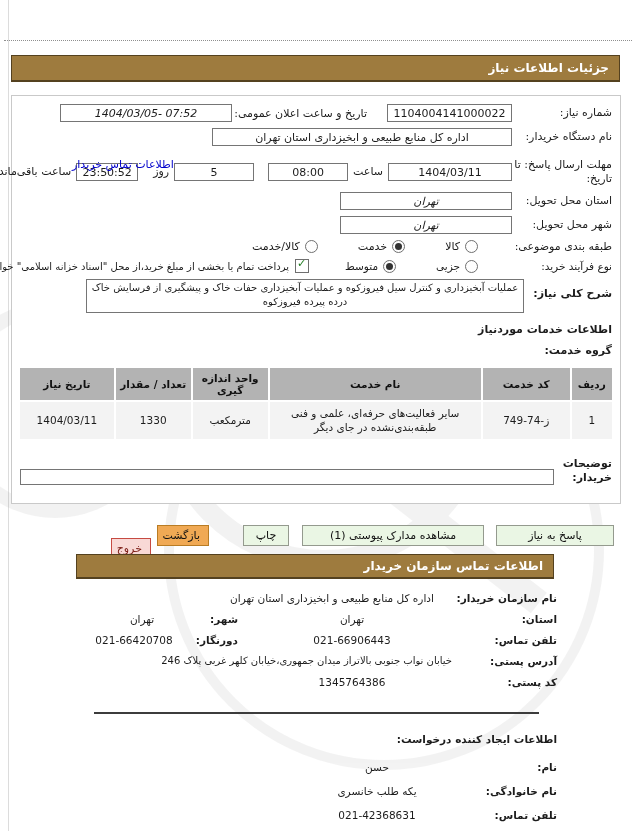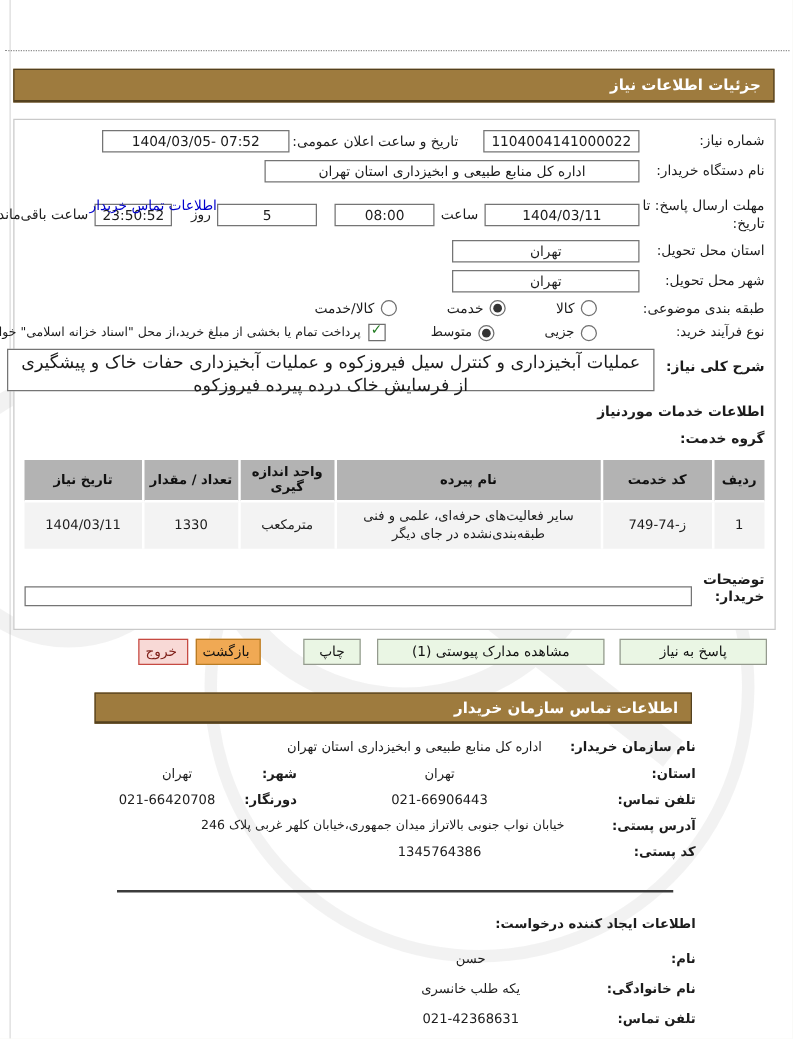--- a/index.html
+++ b/index.html
@@ -26,25 +26,25 @@
   .panel{position:absolute;top:95px;right:13px;left:11px;height:409px;border:1px solid #c9c9c9;
          background:#fff;padding:8px 8px 0 8px;box-sizing:border-box;}
 
   .row{display:flex;align-items:center;margin-bottom:6px;}
   .lbl{width:100px;flex:none;line-height:1.25;}
   .lblb{flex:none;font-weight:bold;line-height:1.25;}
   .inline-lbl{margin:0 5px;flex:none;}
   .field{border:1px solid #757575;background:#fff;height:18px;line-height:18px;padding:0 3px;
          box-sizing:border-box;text-align:center;flex:none;overflow:visible;white-space:nowrap;}
   .ltr{direction:ltr;}
-  .w125{width:125px;} .w150{width:150px;} .w300{width:300px;text-align:right;}
+  .w125{width:125px;} .w150{width:172px;font-style:italic;} .w300{width:300px;text-align:right;}
   .w120{width:124px;} .w78{width:80px;} .w76{width:80px;} .w60{width:62px;}
   .mr12{margin-right:14px;} .mr8{margin-right:10px;}
   .lbl2{width:135px;flex:none;margin-right:20px;}
-  .area{width:518px;height:34px;line-height:1.35;white-space:normal;text-align:center;font-size:14px;padding:1px 4px;}
+  .area{width:438px;height:34px;line-height:1.35;white-space:normal;text-align:center;font-size:10px;padding:1px 4px;}
   .grp-field{width:438px;}
   .creator-row{position:relative;}
   .contact-link{position:absolute;left:52px;top:6px;color:#0000cc;cursor:pointer;white-space:nowrap;}
 
   .radio{width:11px;height:11px;border:1px solid #6f6f6f;border-radius:50%;background:#fefefe;
          display:inline-block;position:relative;flex:none;}
   .radio.sel::after{content:"";position:absolute;inset:2px;border-radius:50%;background:#333;}
   .rgroup{display:flex;align-items:center;flex:none;}
   .rlabel{margin-right:5px;}
   .g1{margin-right:34px;} .g2{margin-right:40px;}
@@ -67,21 +67,21 @@
   .notes-lbl{width:58px;flex:none;font-weight:bold;line-height:1.25;}
   .notes-field{flex:1;height:14px;border:1px solid #757575;background:#fff;margin-top:2px;}
 
   .buttons{position:absolute;top:511px;right:20px;left:10px;display:flex;align-items:center;}
   .btn{height:21px;font-size:11px;font-family:"DejaVu Sans",sans-serif;cursor:pointer;
        border:1px solid #8f8f8f;background:#eaf6e4;color:#111;padding:0 8px;flex:none;}
   .btn-green{background:#eaf6e4;border-color:#949a8e;}
   .btn-back{background:#f0a954;border-color:#b97c24;margin-right:34px;}
   .btn-exit{background:#f8d9d6;border-color:#c64a42;color:#7c1d16;margin-right:6px;}
   .b-respond{width:118px;} .b-view{width:182px;margin-right:12px;} .b-print{width:46px;margin-right:13px;}
-  .b-back{width:52px;} .b-exit{width:40px;}
+  .b-back{width:52px;} .b-exit{width:40px;margin-top:27px;}
 
   .contact{position:absolute;top:592px;right:77px;width:490px;}
   .crow{display:flex;align-items:flex-start;margin-bottom:9px;font-size:10.5px;}
   .clbl{font-weight:bold;width:105px;flex:none;}
   .cval{width:200px;text-align:center;flex:none;}
   .clbl2{font-weight:bold;width:48px;flex:none;margin-right:14px;}
   .cval2{width:96px;text-align:center;flex:none;}
   .cval-wide{width:280px;white-space:nowrap;font-size:10px;}
   .sep-line{position:absolute;top:712px;right:95px;width:445px;border-top:2px solid #3c3c3c;}
 
@@ -195,21 +195,21 @@
           <col style="width:15%">
           <col style="width:36%">
         <col style="width:13%">
           <col style="width:13%">
           <col style="width:16%">
       </colgroup>
       <thead>
         <tr>
           <th>ردیف</th>
           <th>کد خدمت</th>
-          <th>نام پیرده</th>
+          <th>نام خدمت</th>
           <th>واحد اندازه گیری</th>
           <th>تعداد / مقدار</th>
           <th>تاریخ نیاز</th>
         </tr>
       </thead>
       <tbody>
         <tr>
           <td>1</td>
           <td>ز-74-749</td>
           <td>سایر فعالیت‌های حرفه‌ای، علمی و فنی طبقه‌بندی‌نشده در جای دیگر</td>

